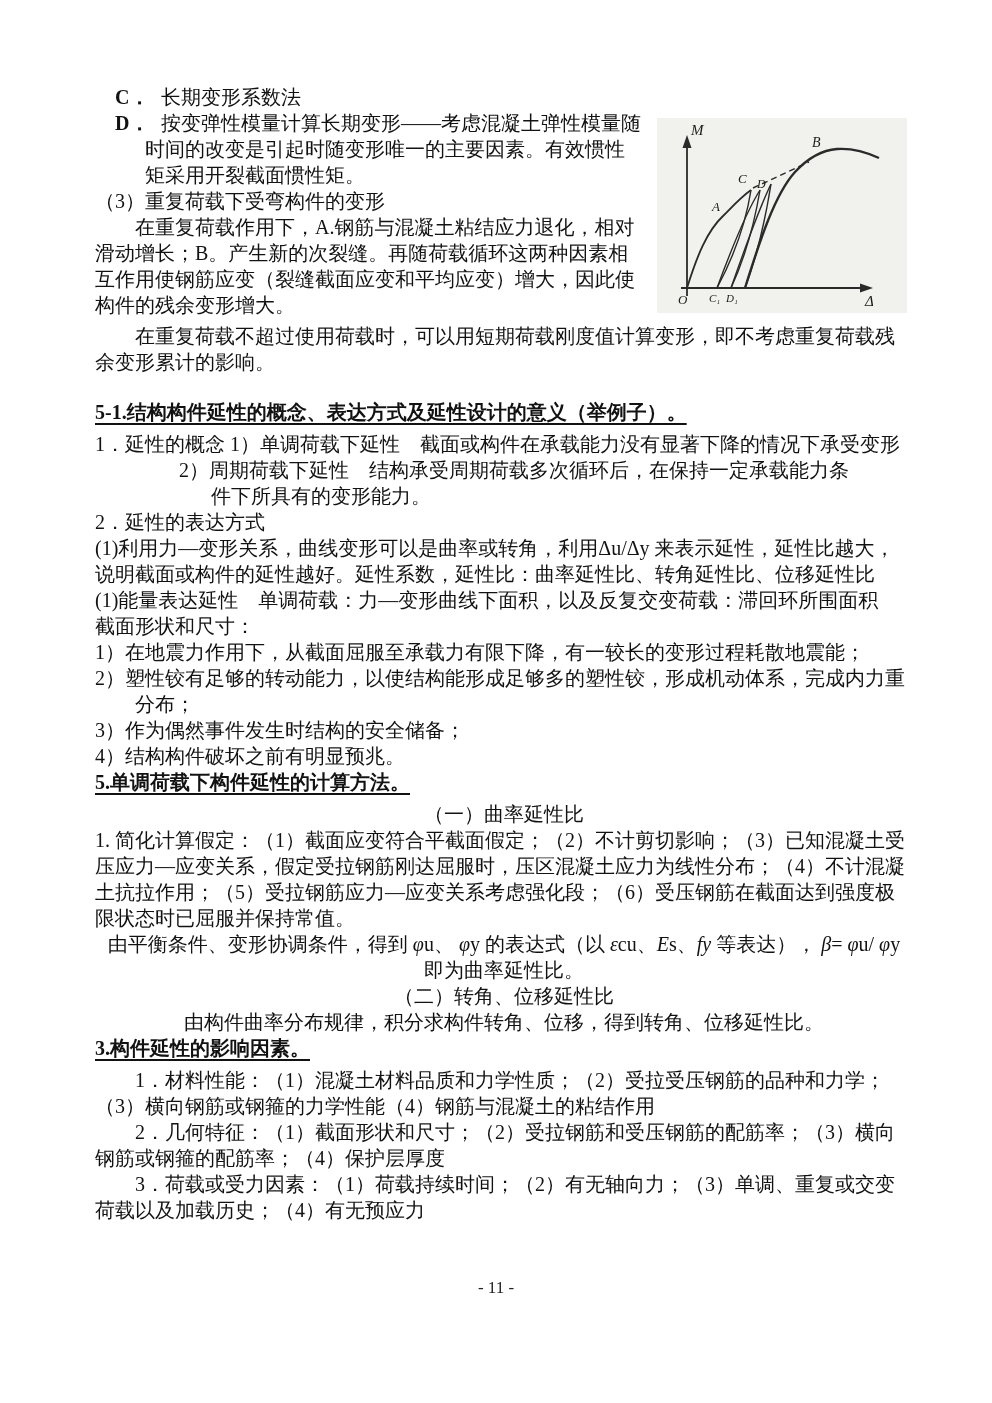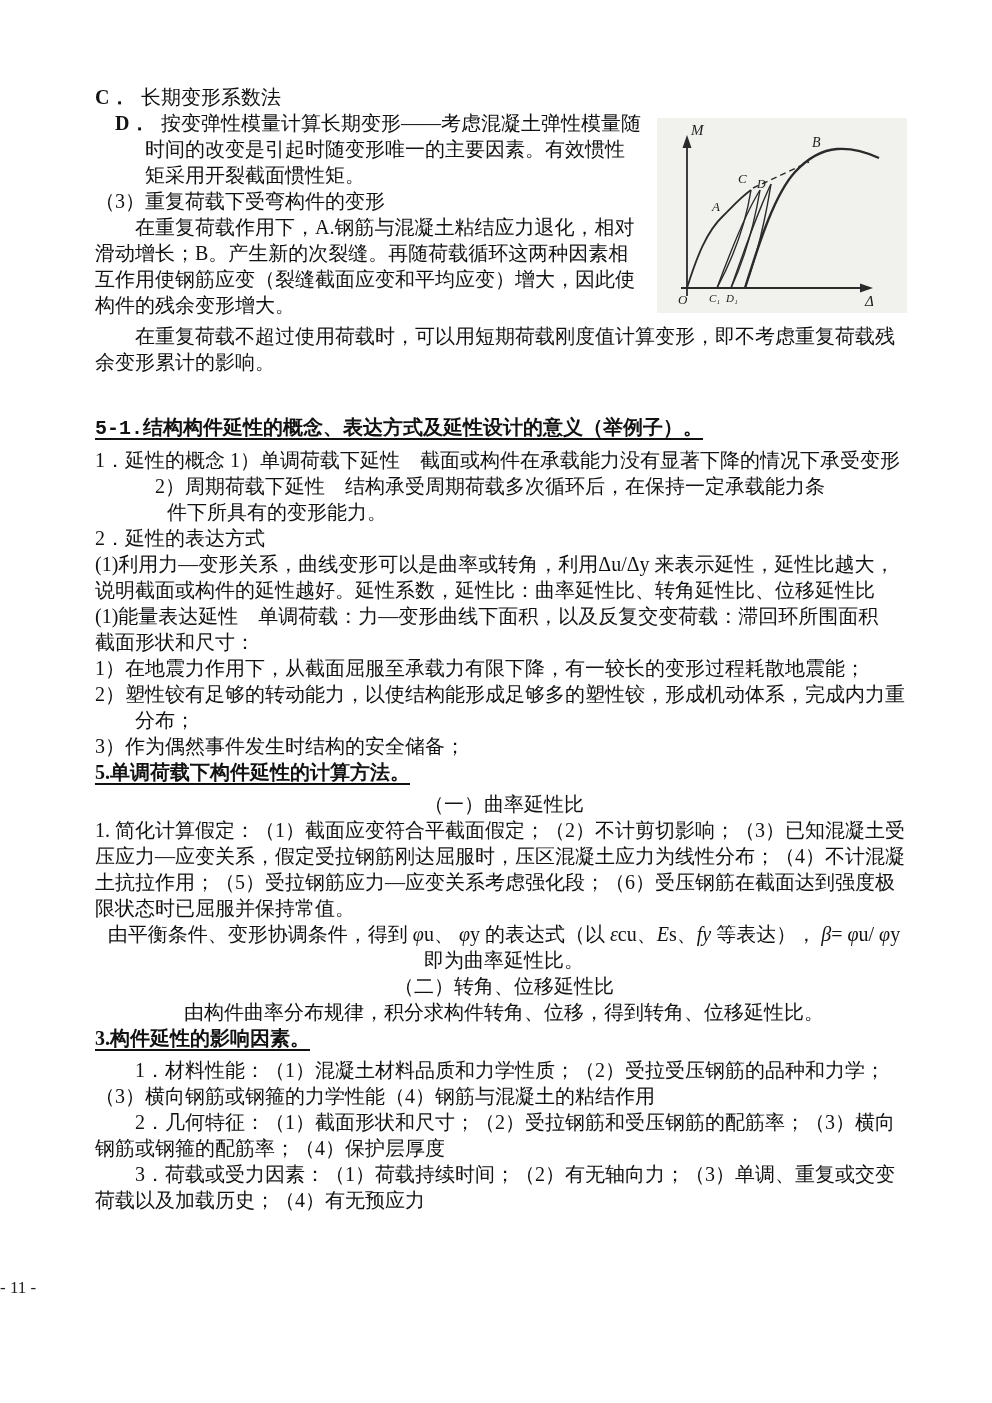--- a/index.html
+++ b/index.html
@@ -18,43 +18,43 @@
   .h{
     font-size:20px;line-height:27px;font-weight:bold;
     text-decoration:underline;
     text-decoration-thickness:2px;
     text-underline-offset:4px;
     margin:0;
   }
   .indent2{text-indent:2em;}
   .sp1{padding-left:6px;text-align:center;}
   .hang40{padding-left:40px;text-indent:-40px;}
-  .mt22{margin-top:40px;font-family:Liberation Mono, monospace;}
+  .mt22{margin-top:24px;}
   .mt6{margin-top:5px;}
   
   .fig{
     float:right;
     width:250px;height:195px;
     background:#f1f1ee;
     margin:34px 0 10px 14px;
   }
   .fig svg{display:block;width:250px;height:195px;}
   .fig text{font-family:"Liberation Serif","DejaVu Serif",serif;font-style:italic;fill:#1c1c1c;}
-  .c-item{}
+  .c-item{margin-left:20px;}
   .c-item .lab{display:inline-block;width:46px;}
   .d-item{margin-left:20px;padding-left:30px;text-indent:-30px;}
   .d-item .lab{display:inline-block;width:46px;text-indent:0;}
   .clearfig{clear:right;}
   
   .cl2{margin-left:160px;white-space:nowrap;}
-  .cl3{margin-left:60px;white-space:nowrap;}
-  .cl4{margin-left:72px;white-space:nowrap;}
+  .cl3{margin-left:84px;white-space:nowrap;}
+  .cl4{margin-left:116px;white-space:nowrap;}
   .footer{
     position:absolute;left:0;right:0;top:1278px;
-    text-align:left;font-size:17px;color:#222;
+    text-align:center;font-size:17px;color:#222;
   }
 </style>
 </head>
 <body>
 
 <div class="page">
   <div class="content">
 
     <section class="topwrap">
 
@@ -106,20 +106,21 @@
       <div class="line mt6">1．延性的概念 1）单调荷载下延性　截面或构件在承载能力没有显著下降的情况下承受变形</div>
       <div class="line cl3">2）周期荷载下延性　结构承受周期荷载多次循环后，在保持一定承载能力条</div>
       <div class="line cl4">件下所具有的变形能力。</div>
       <div class="line">2．延性的表达方式</div>
       <p class="para">(1)利用力—变形关系，曲线变形可以是曲率或转角，利用Δu/Δy 来表示延性，延性比越大，说明截面或构件的延性越好。延性系数，延性比：曲率延性比、转角延性比、位移延性比</p>
       <p class="para">(1)能量表达延性　单调荷载：力—变形曲线下面积，以及反复交变荷载：滞回环所围面积</p>
       <div class="line">截面形状和尺寸：</div>
       <p class="para">1）在地震力作用下，从截面屈服至承载力有限下降，有一较长的变形过程耗散地震能；</p>
       <p class="para hang40">2）塑性铰有足够的转动能力，以使结构能形成足够多的塑性铰，形成机动体系，完成内力重分布；</p>
       <p class="para">3）作为偶然事件发生时结构的安全储备；</p>
+      <p class="para">4）结构构件破坏之前有明显预兆。</p>
     </section>
 
     <section>
       <h2 class="h">5.单调荷载下构件延性的计算方法。</h2>
       <div class="line sp1 mt6">（一）曲率延性比</div>
       <p class="para">1. 简化计算假定：（1）截面应变符合平截面假定；（2）不计剪切影响；（3）已知混凝土受压应力—应变关系，假定受拉钢筋刚达屈服时，压区混凝土应力为线性分布；（4）不计混凝土抗拉作用；（5）受拉钢筋应力—应变关系考虑强化段；（6）受压钢筋在截面达到强度极限状态时已屈服并保持常值。</p>
       <p class="para sp1"><span>由平衡条件、变形协调条件，得到 </span><span class="it">φ</span><span>u、 </span><span class="it">φ</span><span>y </span><span>的表达式（以 </span><span class="it">ε</span><span>cu、</span><span class="it">E</span><span>s、</span><span class="it">fy</span><span> 等表达）， </span><span class="it">β</span><span>= </span><span class="it">φ</span><span>u/ </span><span class="it">φ</span><span>y </span><span>即为曲率延性比。</span></p>
       <div class="line sp1">（二）转角、位移延性比</div>
       <p class="para sp1">由构件曲率分布规律，积分求构件转角、位移，得到转角、位移延性比。</p>
     </section>

